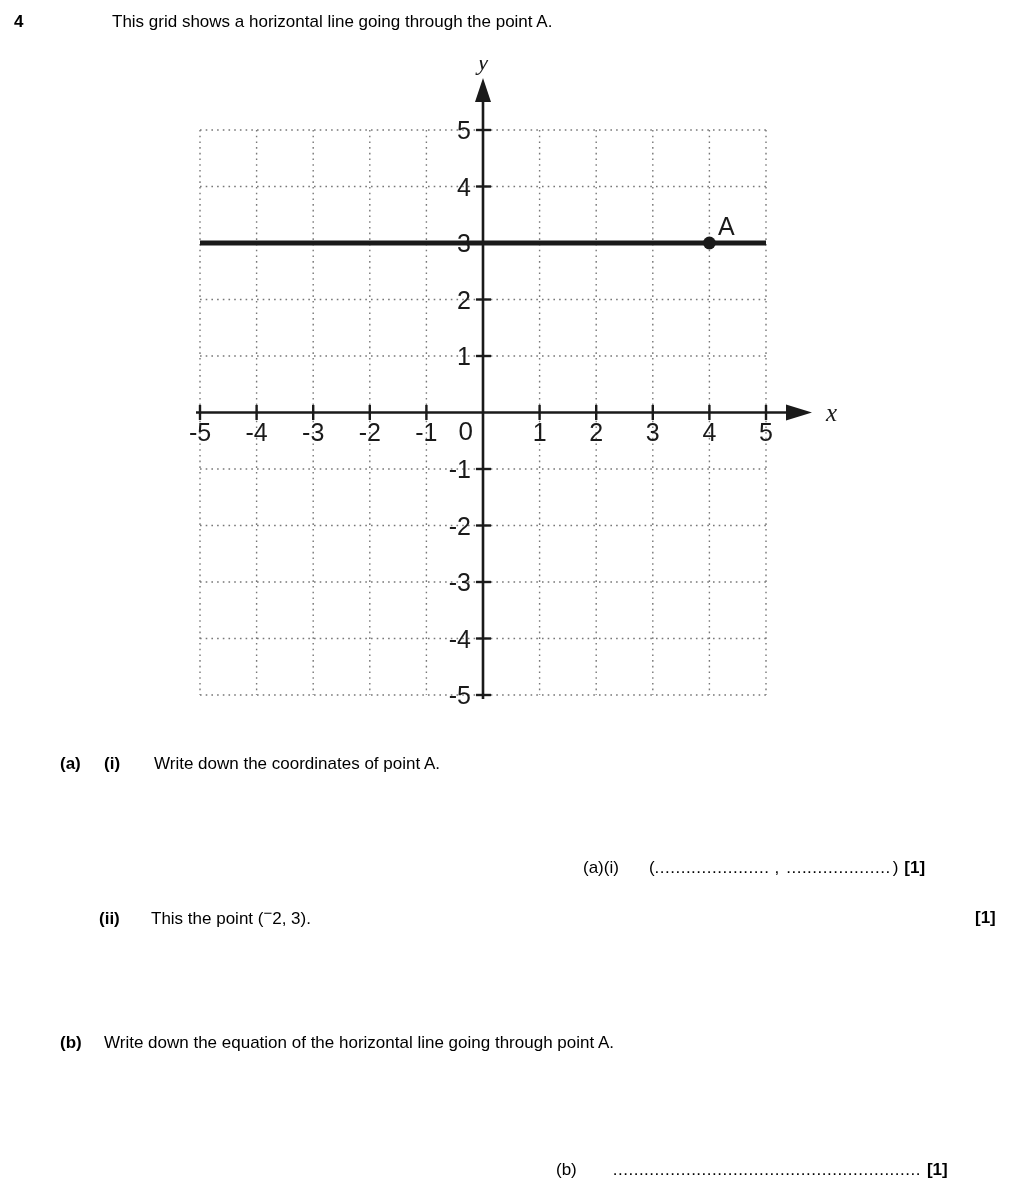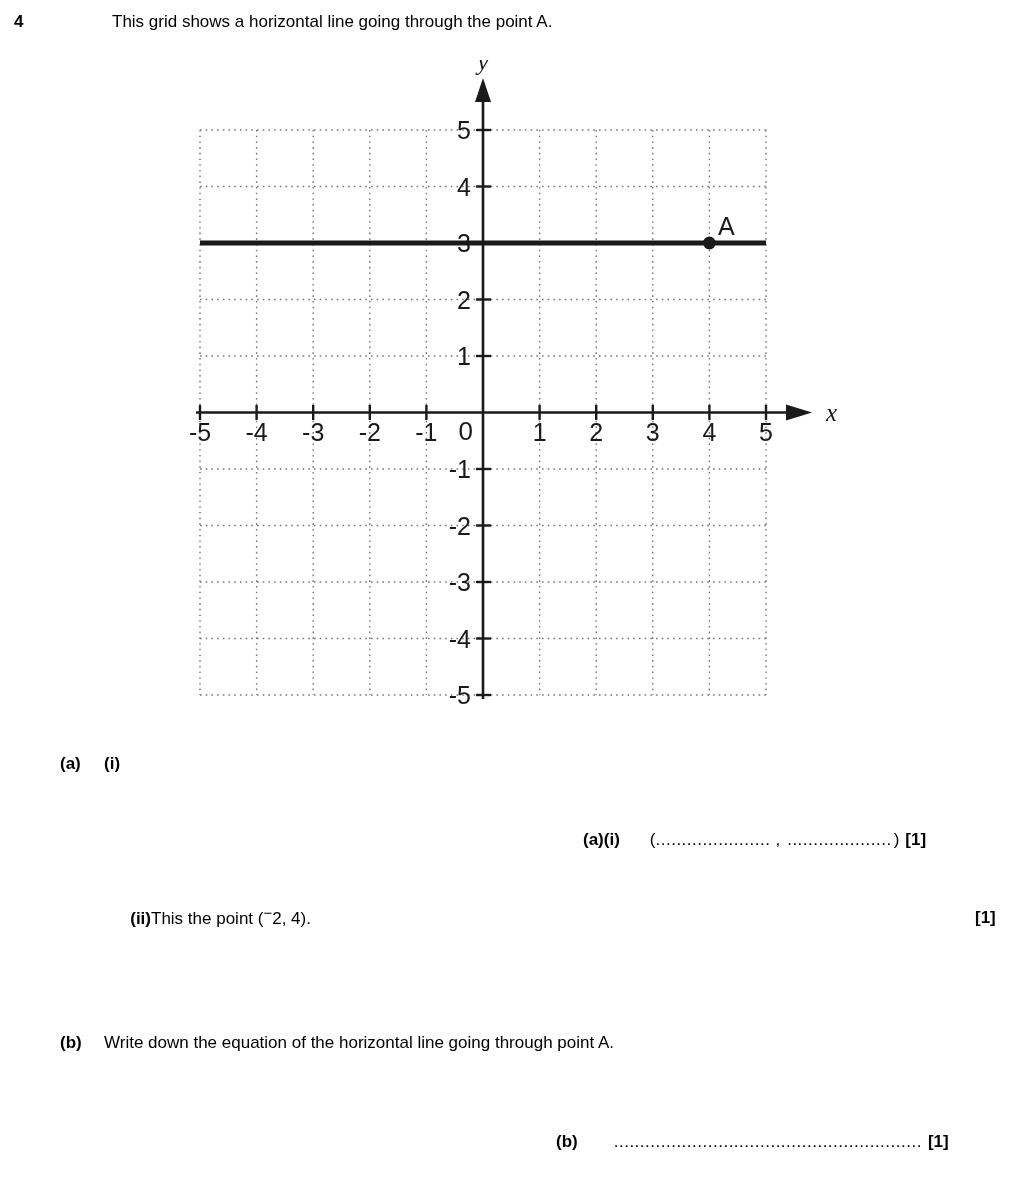--- a/index.html
+++ b/index.html
@@ -55,34 +55,35 @@
   .lbl-a {
     font-weight: bold;
     width: 44px;
     flex: none;
   }
   .lbl-roman {
     font-weight: bold;
     width: 50px;
     flex: none;
   }
-  .lbl-roman.wide { width: 52px; text-align: right; }
+  .lbl-roman.wide { width: 52px; }
   .part-body { white-space: nowrap; }
 
   
   .ans-row {
     position: absolute;
     display: flex;
     align-items: baseline;
     font-size: 17px;
     white-space: nowrap;
   }
   .ans-tag {
-    font-weight: bold;
-    flex: none;
+    font-weight: normal;
+    flex: none;
+    margin-top: 28px;
   }
   .dots {
     letter-spacing: 0.5px;
     color: #000;
   }
   .marks {
     font-weight: bold;
     flex: none;
   }
   .paren { font-size: 17px; }
@@ -201,41 +202,42 @@
       <text x="471" y="531">-3</text>
       <text x="471" y="587.5">-4</text>
       <text x="471" y="644">-5</text>
     </g>
   </svg>
 </div>
 
 <div class="part-row" style="left:60px; top:753px;">
   <div class="lbl-a">(a)</div>
   <div class="lbl-roman">(i)</div>
+  <div class="part-body">Write down the coordinates of point A.</div>
 </div>
 
 <div class="ans-row" style="left:583px; top:830px;">
   <span class="ans-tag">(a)(i)</span>
   <span style="display:inline-block;width:30px;"></span>
   <span class="paren">(</span>
   <span class="dots">......................</span>
   <span style="display:inline-block;width:5px;"></span>
   <span>,</span>
   <span style="display:inline-block;width:7px;"></span>
   <span class="dots">....................</span>
   <span style="display:inline-block;width:2px;"></span>
   <span class="paren">)</span>
   <span style="display:inline-block;width:6px;"></span>
   <span class="marks">[1]</span>
 </div>
 
 <div class="part-row" style="left:99px; top:908px;">
   <div class="lbl-roman wide">(ii)</div>
   <div class="part-body">
-    <span>This the point (</span><span class="sup-minus">−</span><span>2, 4).</span>
+    <span>This the point (</span><span class="sup-minus">−</span><span>2, 3).</span>
   </div>
 </div>
 <div class="ans-row" style="left:975px; top:908px;">
   <span class="marks">[1]</span>
 </div>
 
 <div class="part-row" style="left:60px; top:1032px;">
   <div class="lbl-a">(b)</div>
   <div class="part-body">Write down the equation of the horizontal line going through point A.</div>
 </div>

